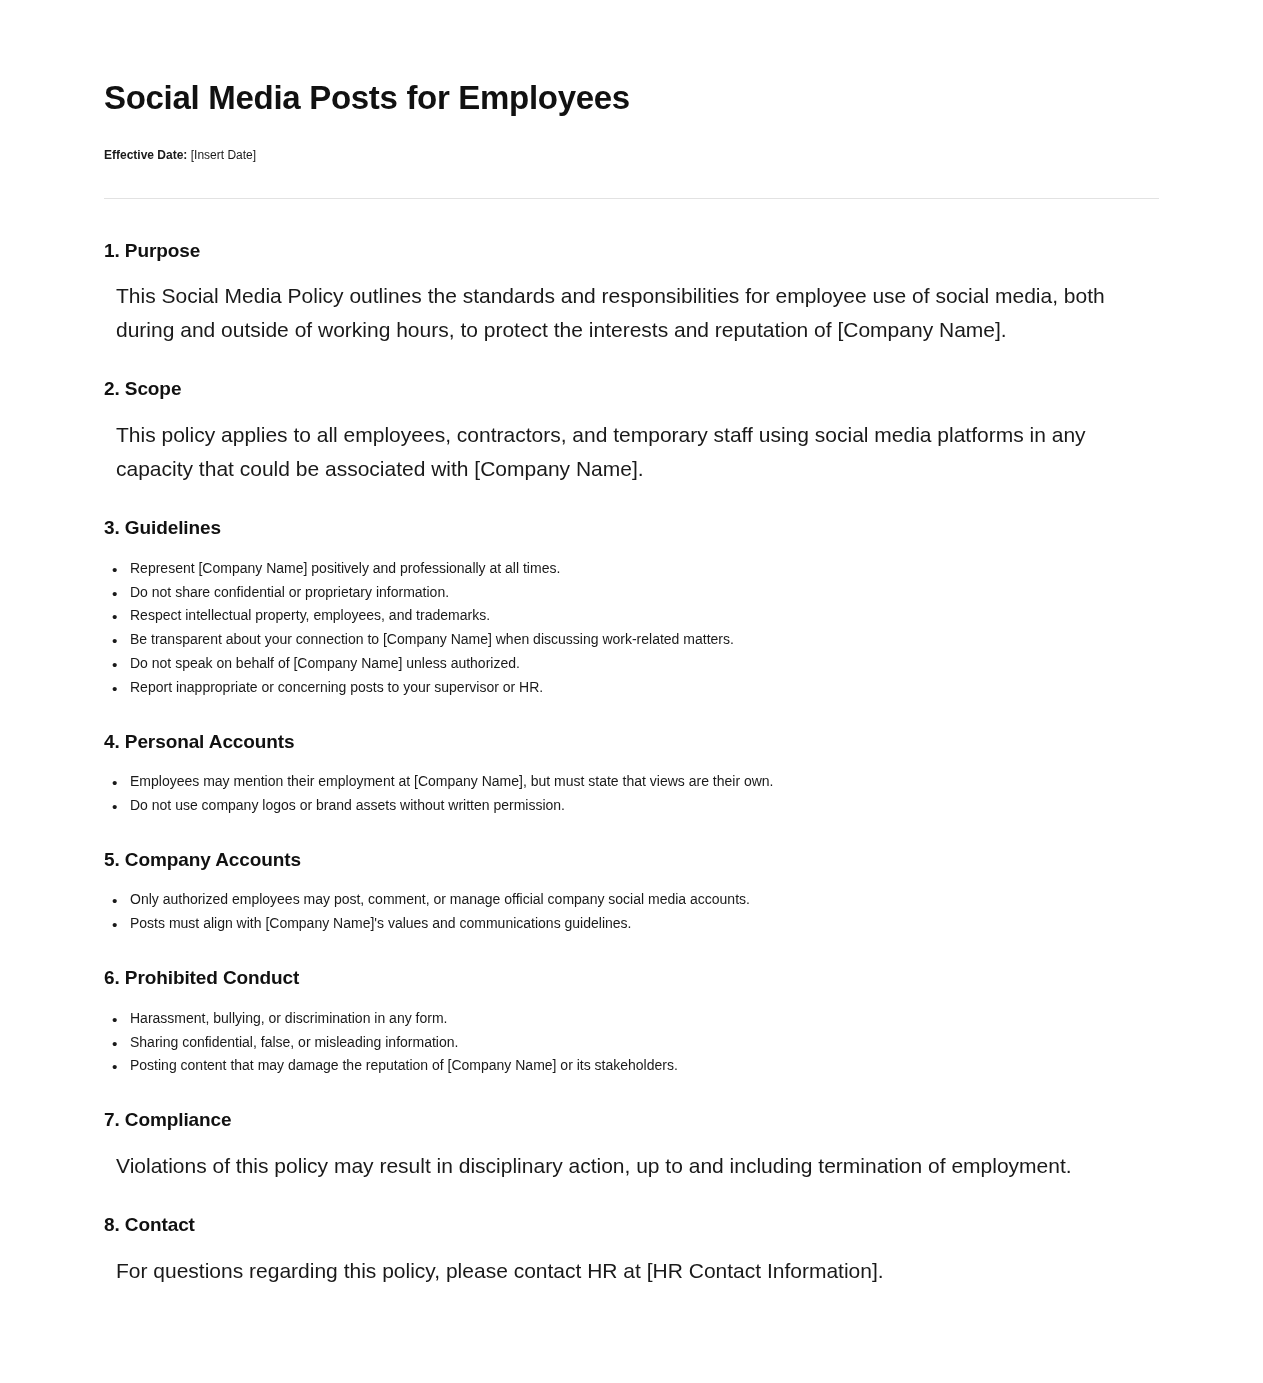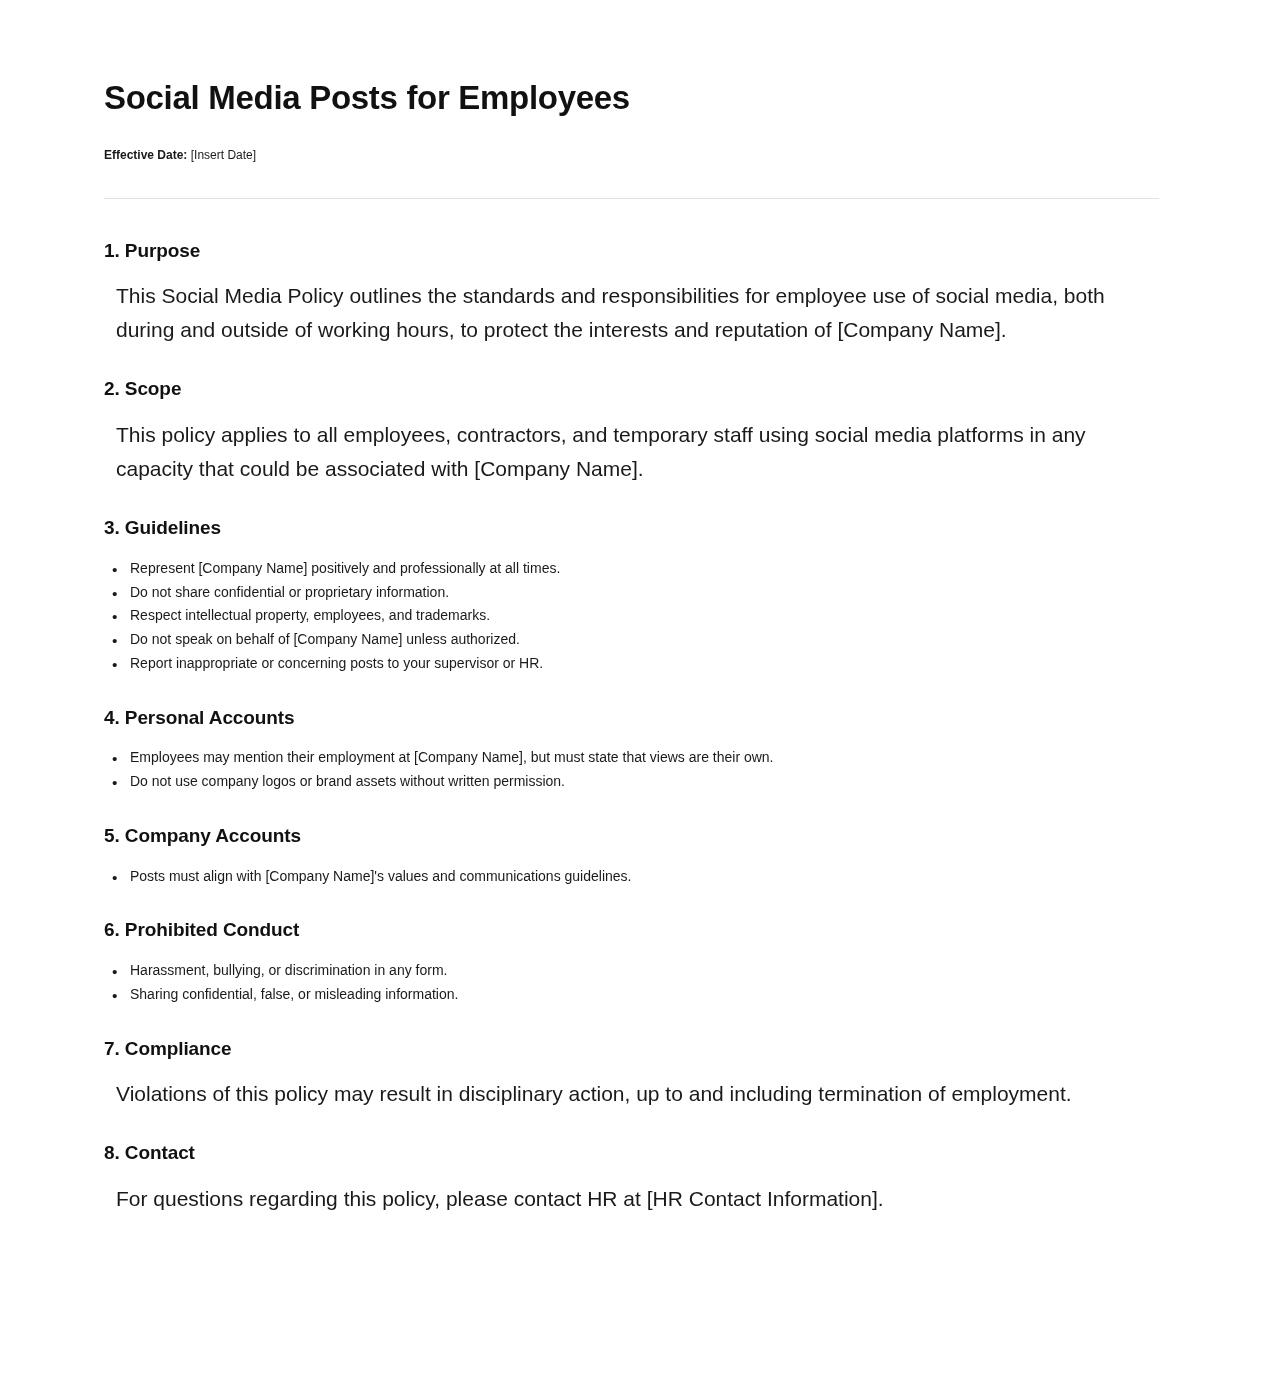--- a/index.html
+++ b/index.html
@@ -109,45 +109,48 @@
     <h2 class="section-heading">2. Scope</h2>
     <p class="body-text">This policy applies to all employees, contractors, and temporary staff using social media platforms in any capacity that could be associated with [Company Name].</p>
   </div>
 
   <div class="section">
     <h2 class="section-heading">3. Guidelines</h2>
     <ul class="bullets">
       <li>Represent [Company Name] positively and professionally at all times.</li>
       <li>Do not share confidential or proprietary information.</li>
       <li>Respect intellectual property, employees, and trademarks.</li>
+      <li>Be transparent about your connection to [Company Name] when discussing work-related matters.</li>
       <li>Do not speak on behalf of [Company Name] unless authorized.</li>
       <li>Report inappropriate or concerning posts to your supervisor or HR.</li>
     </ul>
   </div>
 
   <div class="section">
     <h2 class="section-heading">4. Personal Accounts</h2>
     <ul class="bullets">
       <li>Employees may mention their employment at [Company Name], but must state that views are their own.</li>
       <li>Do not use company logos or brand assets without written permission.</li>
     </ul>
   </div>
 
   <div class="section">
     <h2 class="section-heading">5. Company Accounts</h2>
     <ul class="bullets">
+      <li>Only authorized employees may post, comment, or manage official company social media accounts.</li>
       <li>Posts must align with [Company Name]'s values and communications guidelines.</li>
     </ul>
   </div>
 
   <div class="section">
     <h2 class="section-heading">6. Prohibited Conduct</h2>
     <ul class="bullets">
       <li>Harassment, bullying, or discrimination in any form.</li>
       <li>Sharing confidential, false, or misleading information.</li>
+      <li>Posting content that may damage the reputation of [Company Name] or its stakeholders.</li>
     </ul>
   </div>
 
   <div class="section">
     <h2 class="section-heading">7. Compliance</h2>
     <p class="body-text">Violations of this policy may result in disciplinary action, up to and including termination of employment.</p>
   </div>
 
   <div class="section">
     <h2 class="section-heading">8. Contact</h2>

